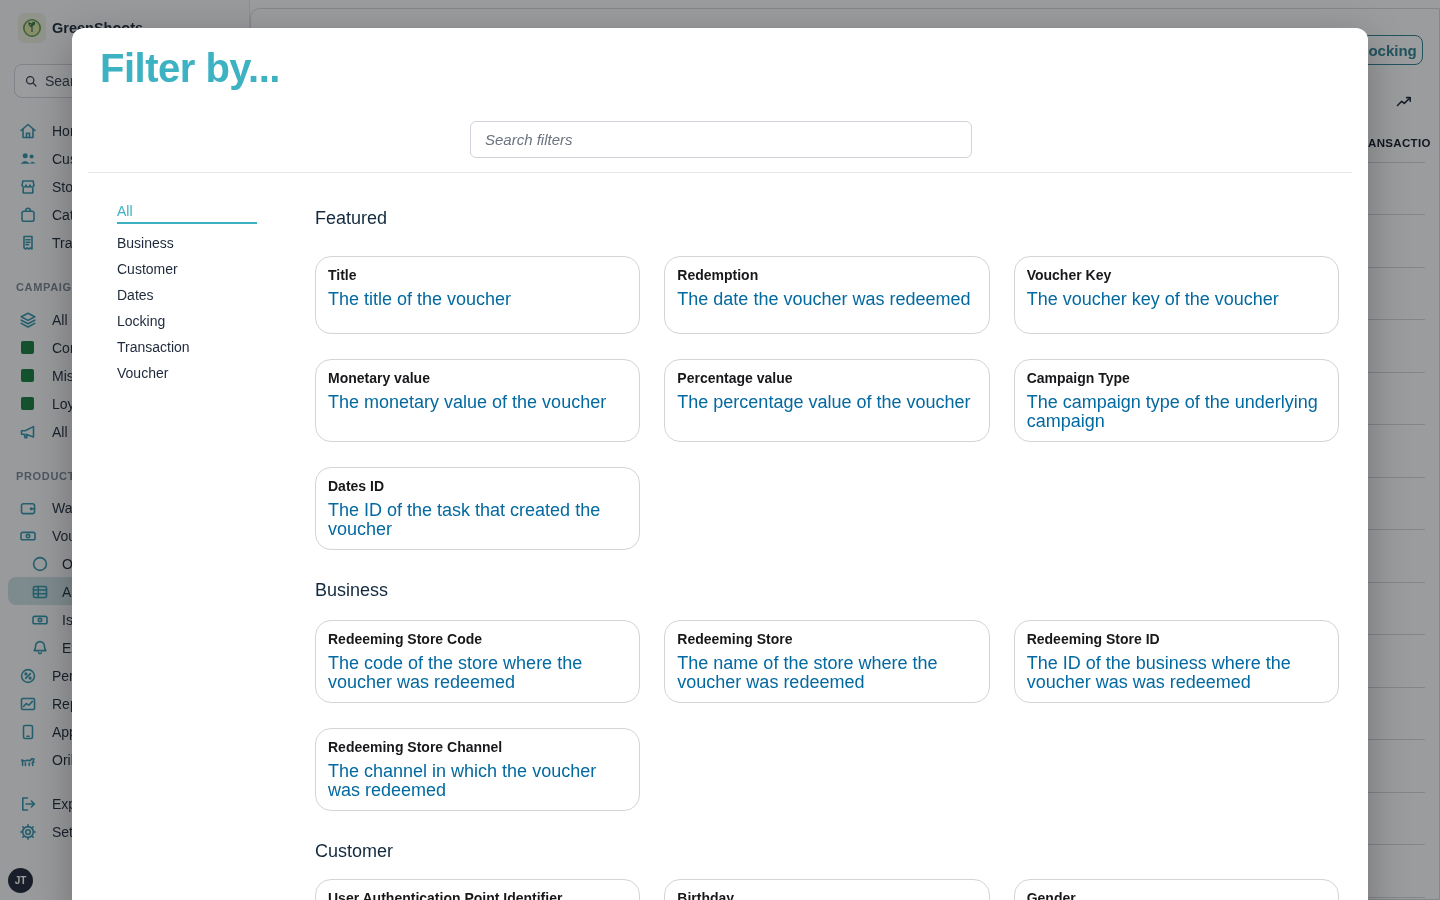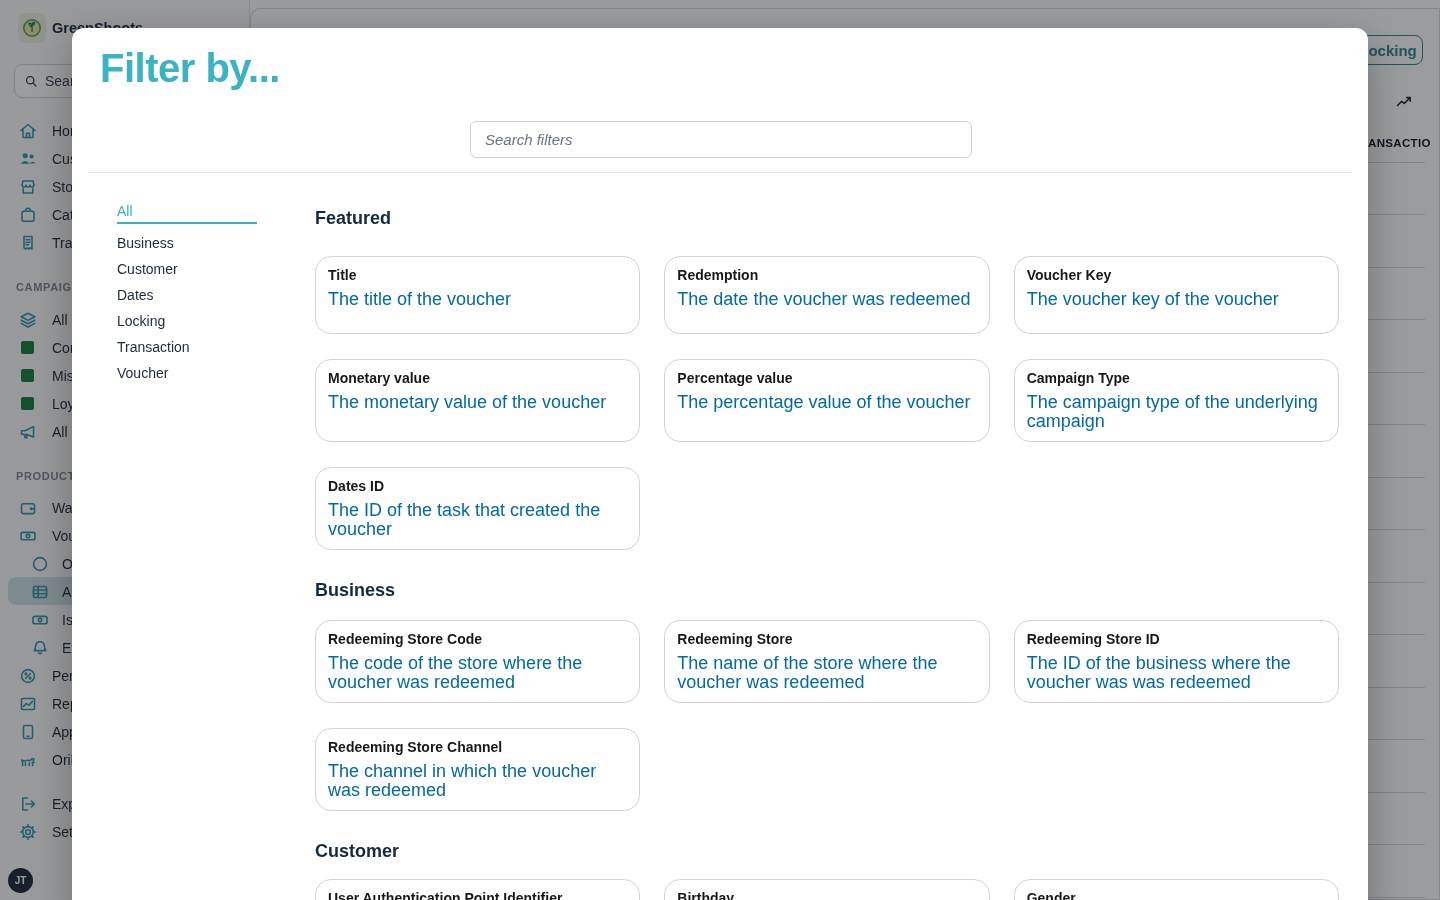--- a/index.html
+++ b/index.html
@@ -58,21 +58,21 @@
   .m-search { position:absolute; left:398px; top:93px; width:502px; height:37px;
               border:1px solid #cfd4da; border-radius:6px; padding:0 14px;
               font-size:15px; font-style:italic; color:#374151; outline:none;
               font-family:"Liberation Sans", sans-serif; }
   .m-search::placeholder { color:#6b7280; font-style:italic; }
   .m-divider { position:absolute; left:16px; right:16px; top:144px; border-top:1px solid #e5e7eb; }
   .m-nav { position:absolute; left:45px; top:170px; width:140px; }
   .m-nav .mitem { height:26px; line-height:26px; font-size:14px; color:#1e293b; cursor:pointer; }
   .m-nav .mitem.active { color:#3ab0c0; border-bottom:2px solid #3ab0c0; margin-bottom:6px; }
   .m-content { position:absolute; left:243px; top:178px; width:1024px; }
-  .m-section h2 { font-size:18px; font-weight:700; color:#13293e; line-height:24px; }
+  .m-section h2 { font-size:18px; font-weight:400; color:#13293e; line-height:24px; }
   .cards { display:grid; grid-template-columns:repeat(3,1fr); column-gap:24px; row-gap:25px; }
   .m-section.featured h2 { margin-bottom:26px; }
   .m-section.featured { margin-bottom:28px; }
   .m-section.featured .card { min-height:78px; }
   .m-section.business h2 { margin-bottom:18px; }
   .m-section.business { margin-bottom:28px; }
   .m-section.business .card, .m-section.customer .card { min-height:80px; }
   .m-section.customer h2 { margin-bottom:16px; }
   .card { border:1px solid #d4d4d8; border-radius:16px; background:#fff; padding:10px 12px; cursor:pointer; }
   .card h3 { font-size:14px; font-weight:700; color:#18181b; line-height:17px; }

